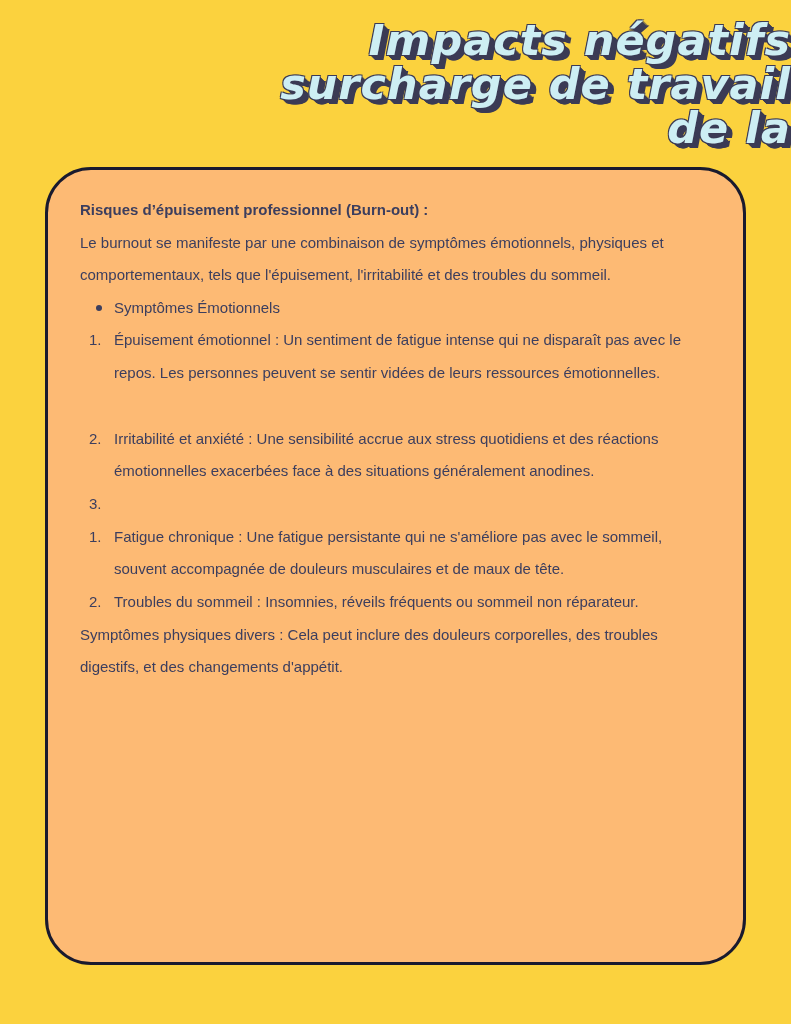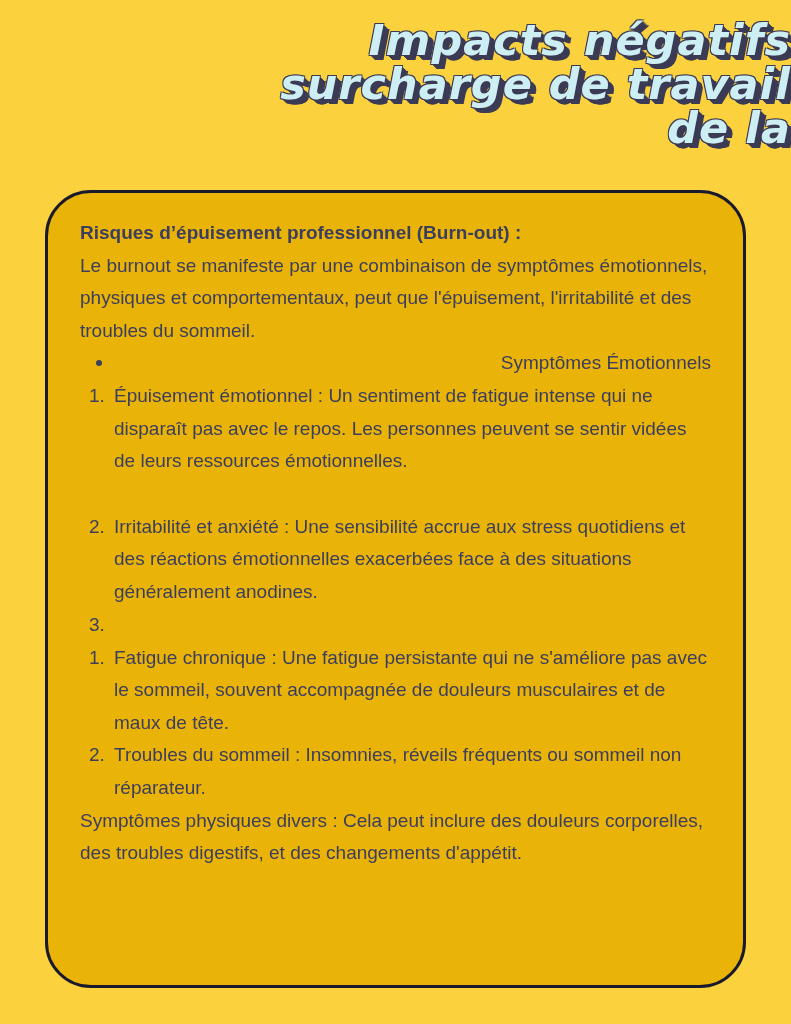--- a/index.html
+++ b/index.html
@@ -36,37 +36,36 @@
        3px  3px 0 #3B3B55,
        4px  4px 0 #3B3B55,
        5px  5px 0 #3B3B55,
        6px  5px 0 #3B3B55;
   }
   
   .card {
     box-sizing: border-box;
     width: 701px;
     height: 798px;
-    margin: 40px auto 0 auto;
-    background: #eab308;
+    margin: 17px auto 0 auto;
+    background: #fdba74;
     border: 3px solid #191A2E;
     border-radius: 46px;
     padding: 24px 32px 28px 32px;
     color: #3C3E5E;
-    font-size: 19px;
+    font-size: 15px;
     line-height: 32.6px;
   }
   .heading {
     font-weight: bold;
   }
   .para { }
   .bullet-row {
     position: relative;
     padding-left: 34px;
-    text-align: right;
   }
   .bullet-dot {
     position: absolute;
     left: 16px;
     top: 13px;
     width: 6px;
     height: 6px;
     border-radius: 50%;
     background: #3C3E5E;
   }
@@ -89,21 +88,21 @@
 <div class="title-wrap">
   <span class="title-line">Impacts négatifs</span>
   <span class="title-line">surcharge de travail</span>
   <span class="title-line">de la</span>
 </div>
 
 <div class="card">
 
   <div class="heading">Risques d’épuisement professionnel (Burn-out) :</div>
 
-  <div class="para">Le burnout se manifeste par une combinaison de symptômes émotionnels, physiques et comportementaux, peut que l'épuisement, l'irritabilité et des troubles du sommeil.</div>
+  <div class="para">Le burnout se manifeste par une combinaison de symptômes émotionnels, physiques et comportementaux, tels que l'épuisement, l'irritabilité et des troubles du sommeil.</div>
 
   <div class="bullet-row">
     <span class="bullet-dot"></span>
     <span>Symptômes Émotionnels</span>
   </div>
 
   <div class="item">
     <span class="num">1.</span>
     <span>Épuisement émotionnel : Un sentiment de fatigue intense qui ne disparaît pas avec le repos. Les personnes peuvent se sentir vidées de leurs ressources émotionnelles.</span>
   </div>

